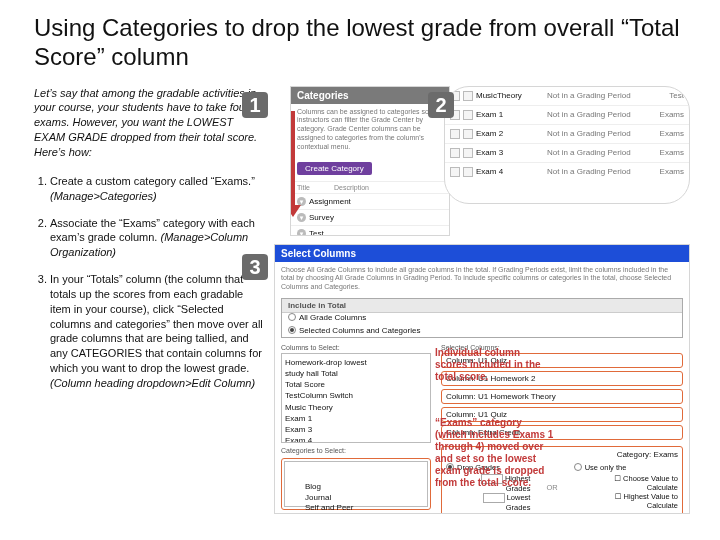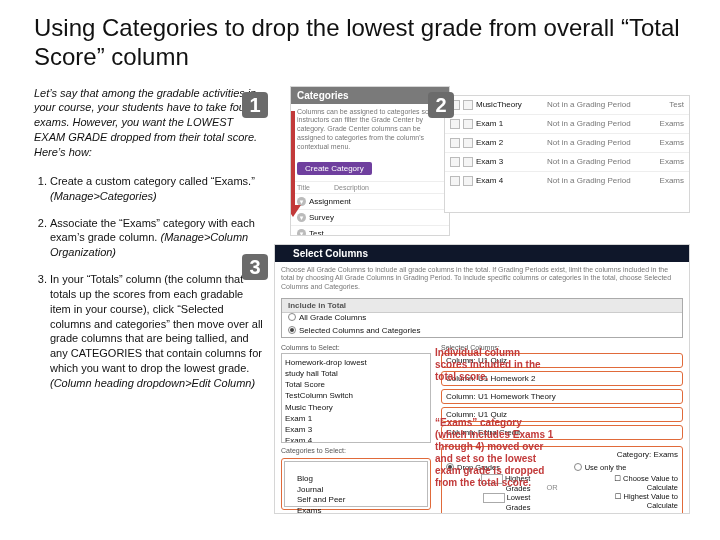--- a/index.html
+++ b/index.html
@@ -22,43 +22,43 @@
   .fig1 .blurb { font-size:7px; color:#777; padding:4px 6px 6px; line-height:1.25; }
   .fig1 .btn { display:inline-block; margin:0 6px 6px; padding:2px 8px; font-size:8px; background:#6f3f9e; color:#fff; border-radius:2px; }
   .fig1 .row { display:flex; align-items:center; gap:3px; font-size:8px; padding:3px 6px; border-top:1px solid #eee;}
   .fig1 .chev { width:9px;height:9px;border-radius:50%;background:#bbb;color:#fff;display:flex;align-items:center;justify-content:center;font-size:7px;}
   .fig1 .colhdr { font-size:7px;color:#888;padding:2px 6px;border-top:1px solid #eee;display:flex;gap:24px;}
   .arrow1 { position:absolute; left:-5px; top:24px; width:14px; height:110px; }
   .arrow1 .shaft { position:absolute; left:5px; top:0; width:4px; height:96px; background:#c23a3a;}
   .arrow1 .head { position:absolute; left:-1px; top:94px; width:0;height:0;border-left:8px solid transparent;border-right:8px solid transparent;border-top:12px solid #c23a3a;}
 
   
-  .fig2 { left: 170px; top: 9px; width: 246px; height: 118px; }
+  .fig2 { left: 170px; top: 0; width: 246px; height: 118px; border-radius: 25px; }
   .fig2 .row { display:flex; align-items:center; font-size:8px; padding:4px 5px; border-bottom:1px solid #eee; gap:3px;}
   .fig2 .row:last-child{border-bottom:none;}
   .fig2 .ic { width:10px;height:10px;border:1px solid #bbb;background:#f5f5f5;}
   .fig2 .name { flex:0 0 68px; }
   .fig2 .period { color:#777; flex:1; }
   .fig2 .tag { color:#777; width:36px; text-align:right; }
 
   
   .fig3 { left: 0; top: 158px; width: 416px; height: 270px; }
-  .fig3 .hdr { background:#0f172a; color:#fff; font-size:10px; font-weight:bold; padding:3px 18px; }
+  .fig3 .hdr { background:#1d4ed8; color:#fff; font-size:10px; font-weight:bold; padding:3px 6px; }
   .fig3 .blurb { font-size:7px; color:#777; padding:4px 6px 6px; line-height:1.25; }
   .panel { border:1px solid #aaa; margin:0 6px 6px; font-size:8px; }
   .panel .ph { background:#e9e9e9; padding:2px 6px; font-weight:bold; color:#555; border-bottom:1px solid #ccc;}
   .panel .body { padding:0 6px; display:flex; gap:12px; }
   .radio { display:flex;align-items:center;gap:3px;margin-bottom:2px;}
   .radio .dot{width:8px;height:8px;border:1px solid #888;border-radius:50%;display:inline-block;}
   .radio .dot.sel::after{content:"";display:block;width:4px;height:4px;background:#444;border-radius:50%;margin:1px;}
   .twocol { display:flex; gap:6px; }
   .sel-col { flex:1; }
   .sel-col .lbl{font-size:7px;color:#555;margin-bottom:2px;}
   .listbox{border:1px solid #bbb;height:90px;padding:3px;font-size:8px;line-height:1.4;overflow:hidden;}
-  .catlist{border:1px solid #bbb;height:46px;padding:12px;font-size:8px;line-height:1.35;}
+  .catlist{border:1px solid #bbb;height:46px;padding:20px;font-size:8px;line-height:1.35;}
   .catwrap{border:1.5px solid #e06a3a;border-radius:3px;padding:2px;margin-top:4px;}
   .right-sel-list .itm{border:1.5px solid #e06a3a;border-radius:3px;padding:2px 4px;margin-bottom:3px;font-size:8px;}
   .right-sel-list .catitm{border:1.5px solid #e06a3a;border-radius:3px;padding:3px 4px;margin-top:6px;font-size:8px;text-align:right;}
   .dropopts{margin-top:4px;font-size:7.5px;display:flex;gap:16px;align-items:flex-start;}
   .mini-in{display:inline-block;width:22px;height:10px;border:1px solid #aaa;background:#fff;vertical-align:middle;}
   .annot { position:absolute; color:#c23a3a; font-weight:bold; font-size:10px; line-height:1.2; }
   .annot.a1 { left:160px; top:102px; width:110px; }
   .annot.a2 { left:160px; top:172px; width:120px; }
 
   

